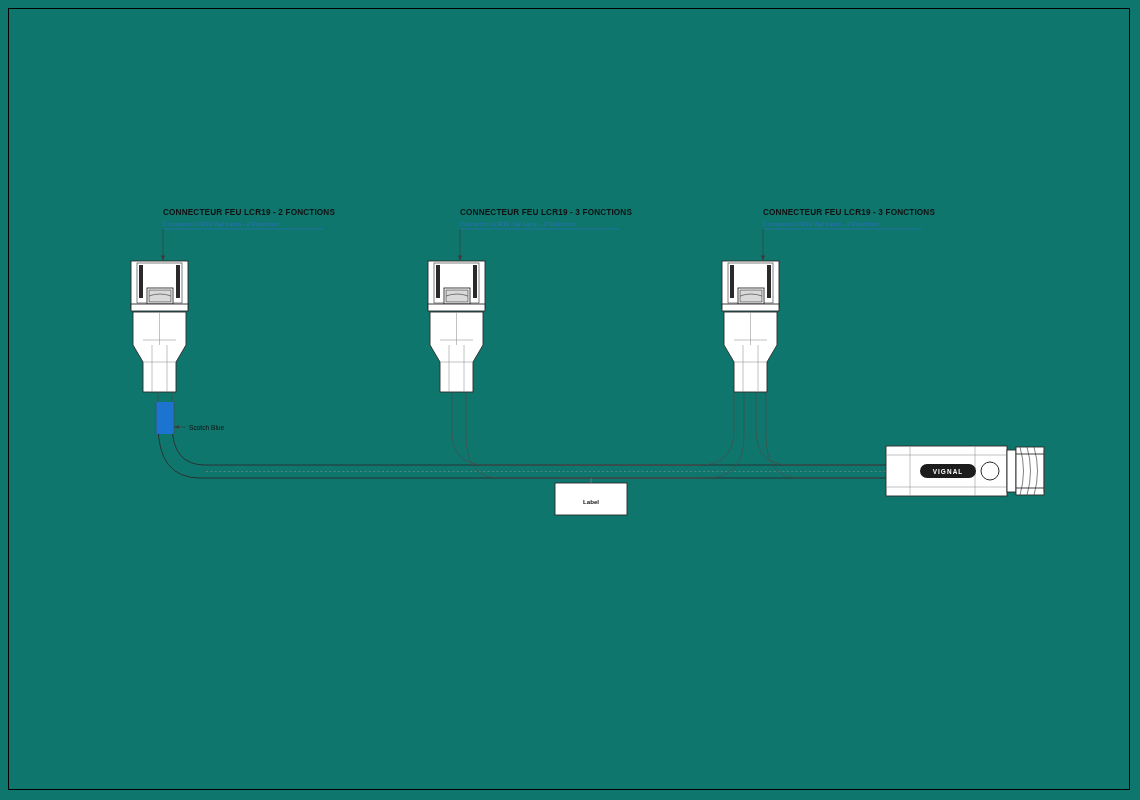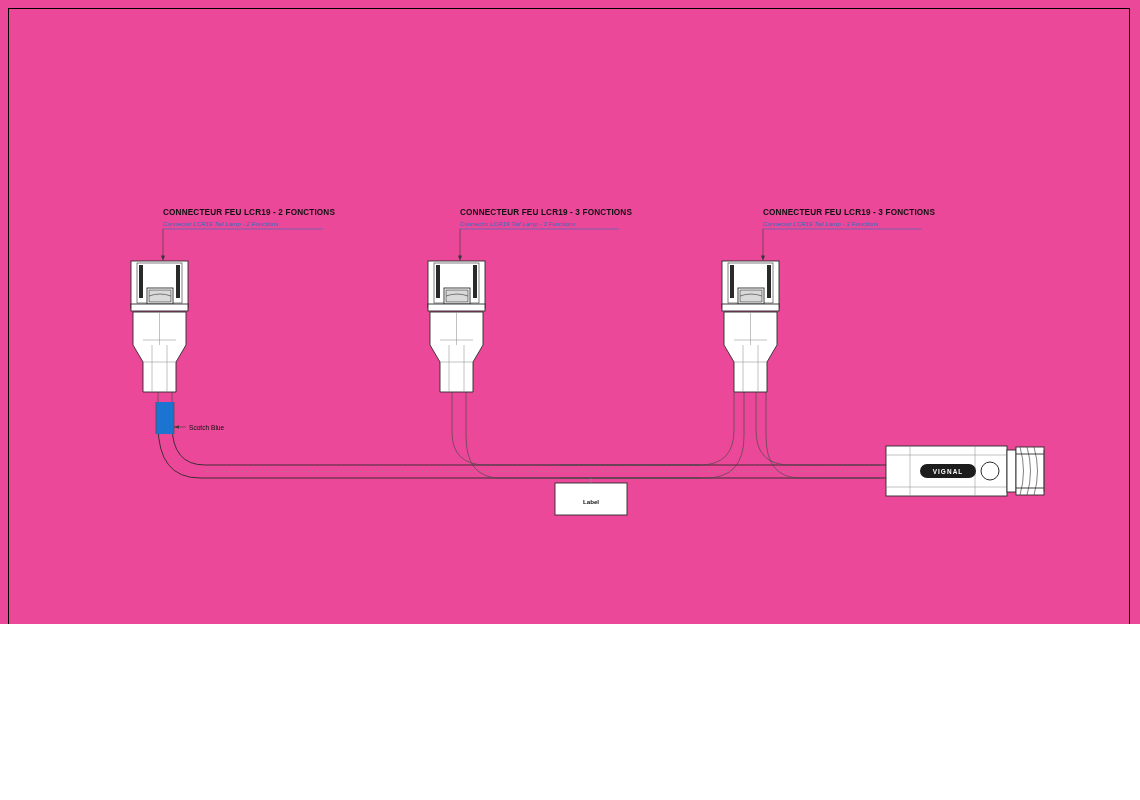--- a/index.html
+++ b/index.html
@@ -6,22 +6,22 @@
     margin: 0;
     padding: 0;
     background: #ffffff;
   }
   body {
     font-family: "Liberation Sans", sans-serif;
   }
   #page {
     position: relative;
     width: 1140px;
-    height: 624px;
-    background: #ec4899;
+    height: 800px;
+    background: #0f766e;
     overflow: hidden;
   }
   .frame {
     position: absolute;
     left: 8px;
     top: 8px;
     width: 1122px;
     height: 782px;
     border: 1px solid #000000;
     box-sizing: border-box;

